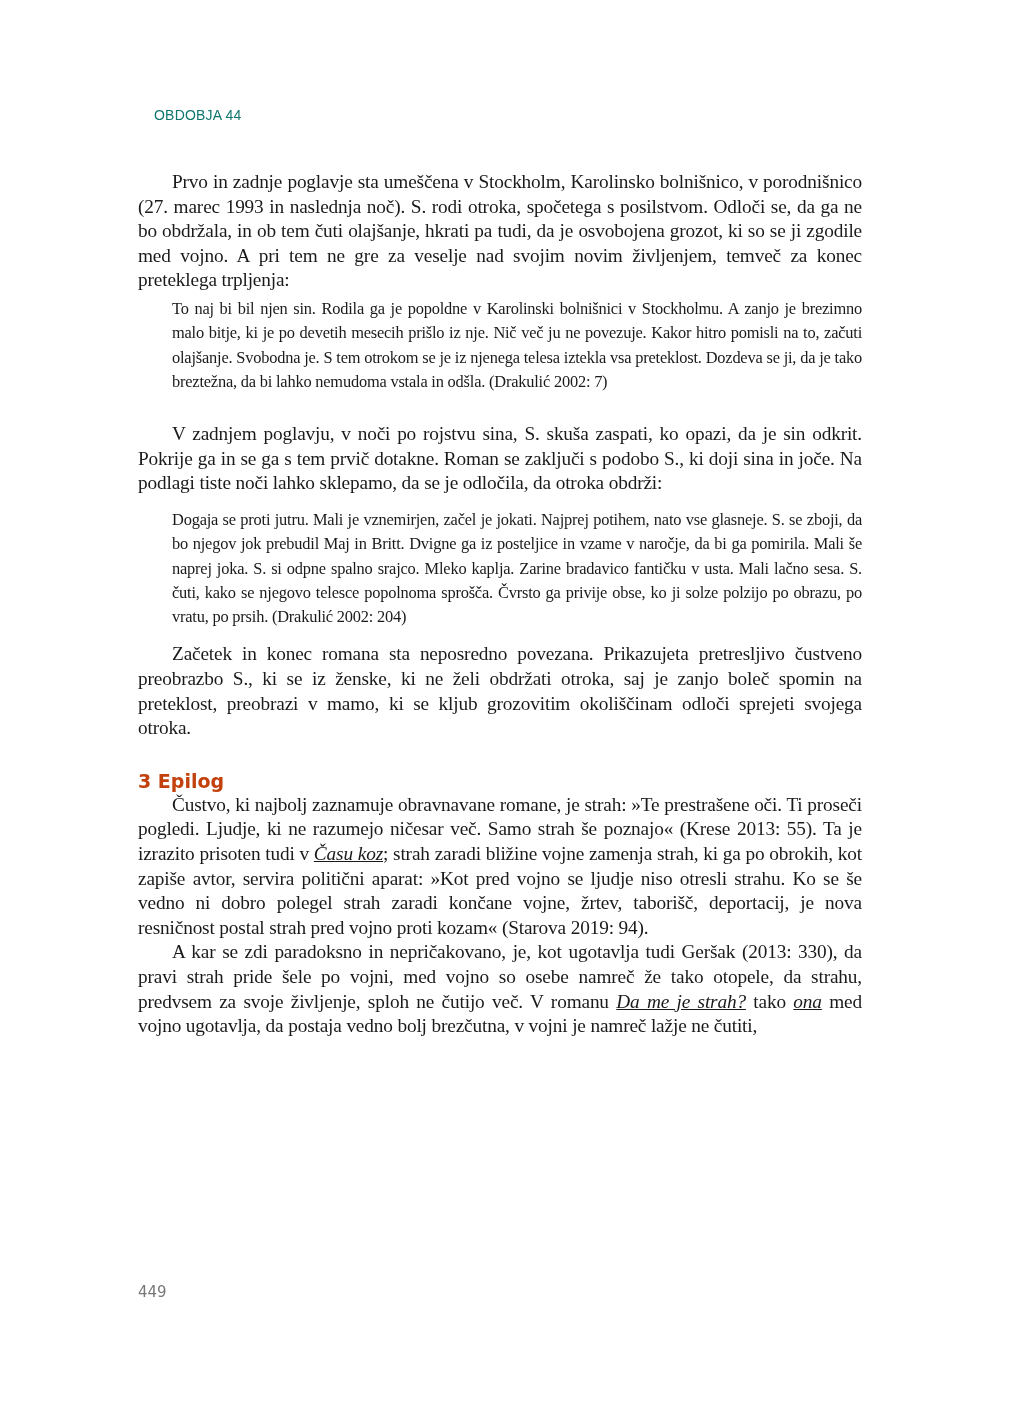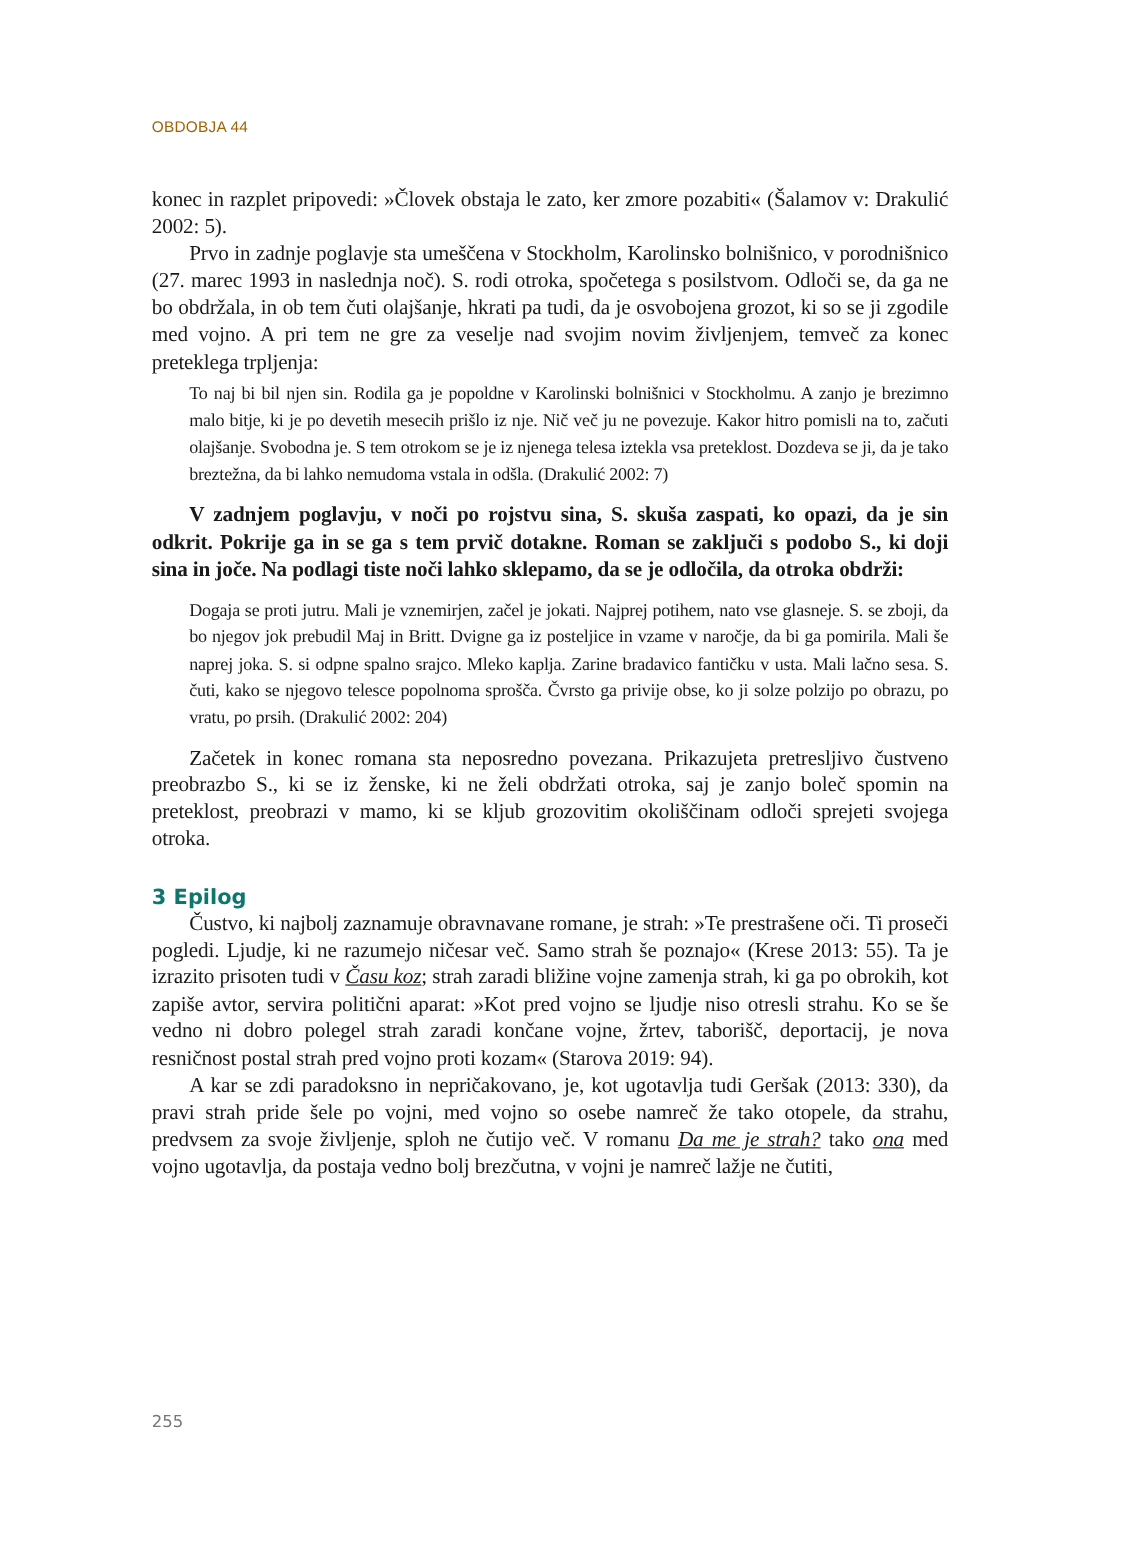--- a/index.html
+++ b/index.html
@@ -1,68 +1,67 @@
 <!DOCTYPE html>
 <html><head>
 <meta charset="utf-8">
 <style>
   html, body { margin: 0; padding: 0; background: #ffffff; }
   body { width: 1024px; height: 1412px; position: relative; overflow: hidden; color: #1a1a1a; }
   .header {
-    position: absolute; left: 138px; top: 107px;
+    position: absolute; left: 154px; top: 107px;
     font-family: "Liberation Sans", "DejaVu Sans", sans-serif;
-    font-size: 14px; letter-spacing: 0.2px; color: #a16207;
+    font-size: 14px; letter-spacing: 0.2px; color: #0f766e;
   }
   .page {
     position: absolute; left: 138px; top: 170px; width: 724px;
     font-family: "Liberation Serif", "DejaVu Serif", serif;
   }
   .p {
     font-size: 19.3px; line-height: 24.6px; text-align: justify; margin: 0;
     letter-spacing: -0.15px;
   }
   .p.indent { text-indent: 34px; }
   .quote {
     margin: 0 0 0 34px;
     font-size: 16.4px; line-height: 24.3px; text-align: justify;
     letter-spacing: -0.2px;
   }
   .q-first { margin-top: 12px; }
   .q-second { margin-top: 4px; }
-  .after-q { margin-top: 14px; font-weight: bold; }
+  .after-q { margin-top: 28px; }
   .after-q2 { margin-top: 13px; }
   .heading {
     font-family: "DejaVu Sans", "Liberation Sans", sans-serif;
     font-weight: bold; font-size: 19px; line-height: 24px;
-    margin: 28px 0 0 0; color: #0f766e;
+    margin: 28px 0 0 0; color: #c2410c;
   }
   .pagenum {
     position: absolute; left: 138px; top: 1283px;
     font-family: "DejaVu Sans", "Liberation Sans", sans-serif;
     font-size: 15px; color: #777;
   }
   i { font-style: italic; text-decoration: underline; }
 </style>
 </head>
 <body>
 
 <div class="header">OBDOBJA 44</div>
 
 <div class="page">
-  <p class="p">konec in razplet pripovedi: »Človek obstaja le zato, ker zmore pozabiti« (Šalamov v: Drakulić 2002: 5).</p>
   <p class="p indent">Prvo in zadnje poglavje sta umeščena v Stockholm, Karolinsko bolnišnico, v porodnišnico (27. marec 1993 in naslednja noč). S. rodi otroka, spočetega s posilstvom. Odloči se, da ga ne bo obdržala, in ob tem čuti olajšanje, hkrati pa tudi, da je osvobojena grozot, ki so se ji zgodile med vojno. A pri tem ne gre za veselje nad svojim novim življenjem, temveč za konec preteklega trpljenja:</p>
 
   <p class="quote q-second">To naj bi bil njen sin. Rodila ga je popoldne v Karolinski bolnišnici v Stockholmu. A zanjo je brezimno malo bitje, ki je po devetih mesecih prišlo iz nje. Nič več ju ne povezuje. Kakor hitro pomisli na to, začuti olajšanje. Svobodna je. S tem otrokom se je iz njenega telesa iztekla vsa preteklost. Dozdeva se ji, da je tako breztežna, da bi lahko nemudoma vstala in odšla. (Drakulić 2002: 7)</p>
 
   <p class="p indent after-q">V zadnjem poglavju, v noči po rojstvu sina, S. skuša zaspati, ko opazi, da je sin odkrit. Pokrije ga in se ga s tem prvič dotakne. Roman se zaključi s podobo S., ki doji sina in joče. Na podlagi tiste noči lahko sklepamo, da se je odločila, da otroka obdrži:</p>
 
   <p class="quote q-first">Dogaja se proti jutru. Mali je vznemirjen, začel je jokati. Najprej potihem, nato vse glasneje. S. se zboji, da bo njegov jok prebudil Maj in Britt. Dvigne ga iz posteljice in vzame v naročje, da bi ga pomirila. Mali še naprej joka. S. si odpne spalno srajco. Mleko kaplja. Zarine bradavico fantičku v usta. Mali lačno sesa. S. čuti, kako se njegovo telesce popolnoma sprošča. Čvrsto ga privije obse, ko ji solze polzijo po obrazu, po vratu, po prsih. (Drakulić 2002: 204)</p>
 
   <p class="p indent after-q2">Začetek in konec romana sta neposredno povezana. Prikazujeta pretresljivo čustveno preobrazbo S., ki se iz ženske, ki ne želi obdržati otroka, saj je zanjo boleč spomin na preteklost, preobrazi v mamo, ki se kljub grozovitim okoliščinam odloči sprejeti svojega otroka.</p>
 
   <h3 class="heading">3 Epilog</h3>
 
   <p class="p indent"><span>Čustvo, ki najbolj zaznamuje obravnavane romane, je strah: »Te prestrašene oči. Ti proseči pogledi. Ljudje, ki ne razumejo ničesar več. Samo strah še poznajo« (Krese 2013: 55). Ta je izrazito prisoten tudi v </span><i>Času koz</i><span>; strah zaradi bližine vojne zamenja strah, ki ga po obrokih, kot zapiše avtor, servira politični aparat: »Kot pred vojno se ljudje niso otresli strahu. Ko se še vedno ni dobro polegel strah zaradi končane vojne, žrtev, taborišč, deportacij, je nova resničnost postal strah pred vojno proti kozam« (Starova 2019: 94).</span></p>
 
   <p class="p indent"><span>A kar se zdi paradoksno in nepričakovano, je, kot ugotavlja tudi Geršak (2013: 330), da pravi strah pride šele po vojni, med vojno so osebe namreč že tako otopele, da strahu, predvsem za svoje življenje, sploh ne čutijo več. V romanu </span><i>Da me je strah?</i><span> tako </span><i>ona</i><span> med vojno ugotavlja, da postaja vedno bolj brezčutna, v vojni je namreč lažje ne čutiti,</span></p>
 </div>
 
-<div class="pagenum">255</div>
+<div class="pagenum">449</div>
 
 </body></html>

